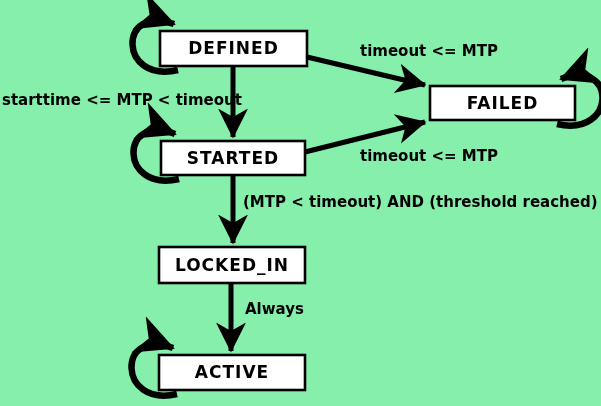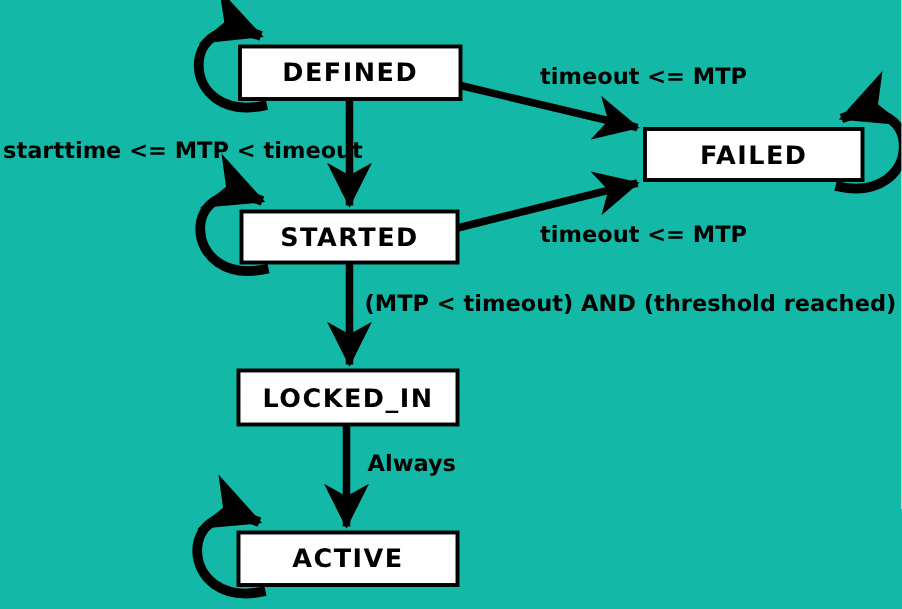--- a/index.html
+++ b/index.html
@@ -5,21 +5,21 @@
   html, body {
     margin: 0;
     padding: 0;
     background: #ffffff;
   }
   .canvas {
     width: 601px;
     height: 406px;
     position: relative;
     overflow: hidden;
-    background: #14b8a6;
+    background: #86efac;
     font-family: "DejaVu Sans", sans-serif;
   }
   svg { display: block; }
   .box {
     fill: #ffffff;
     stroke: #000000;
     stroke-width: 2.6;
   }
   .state-label {
     font-family: "DejaVu Sans", sans-serif;

